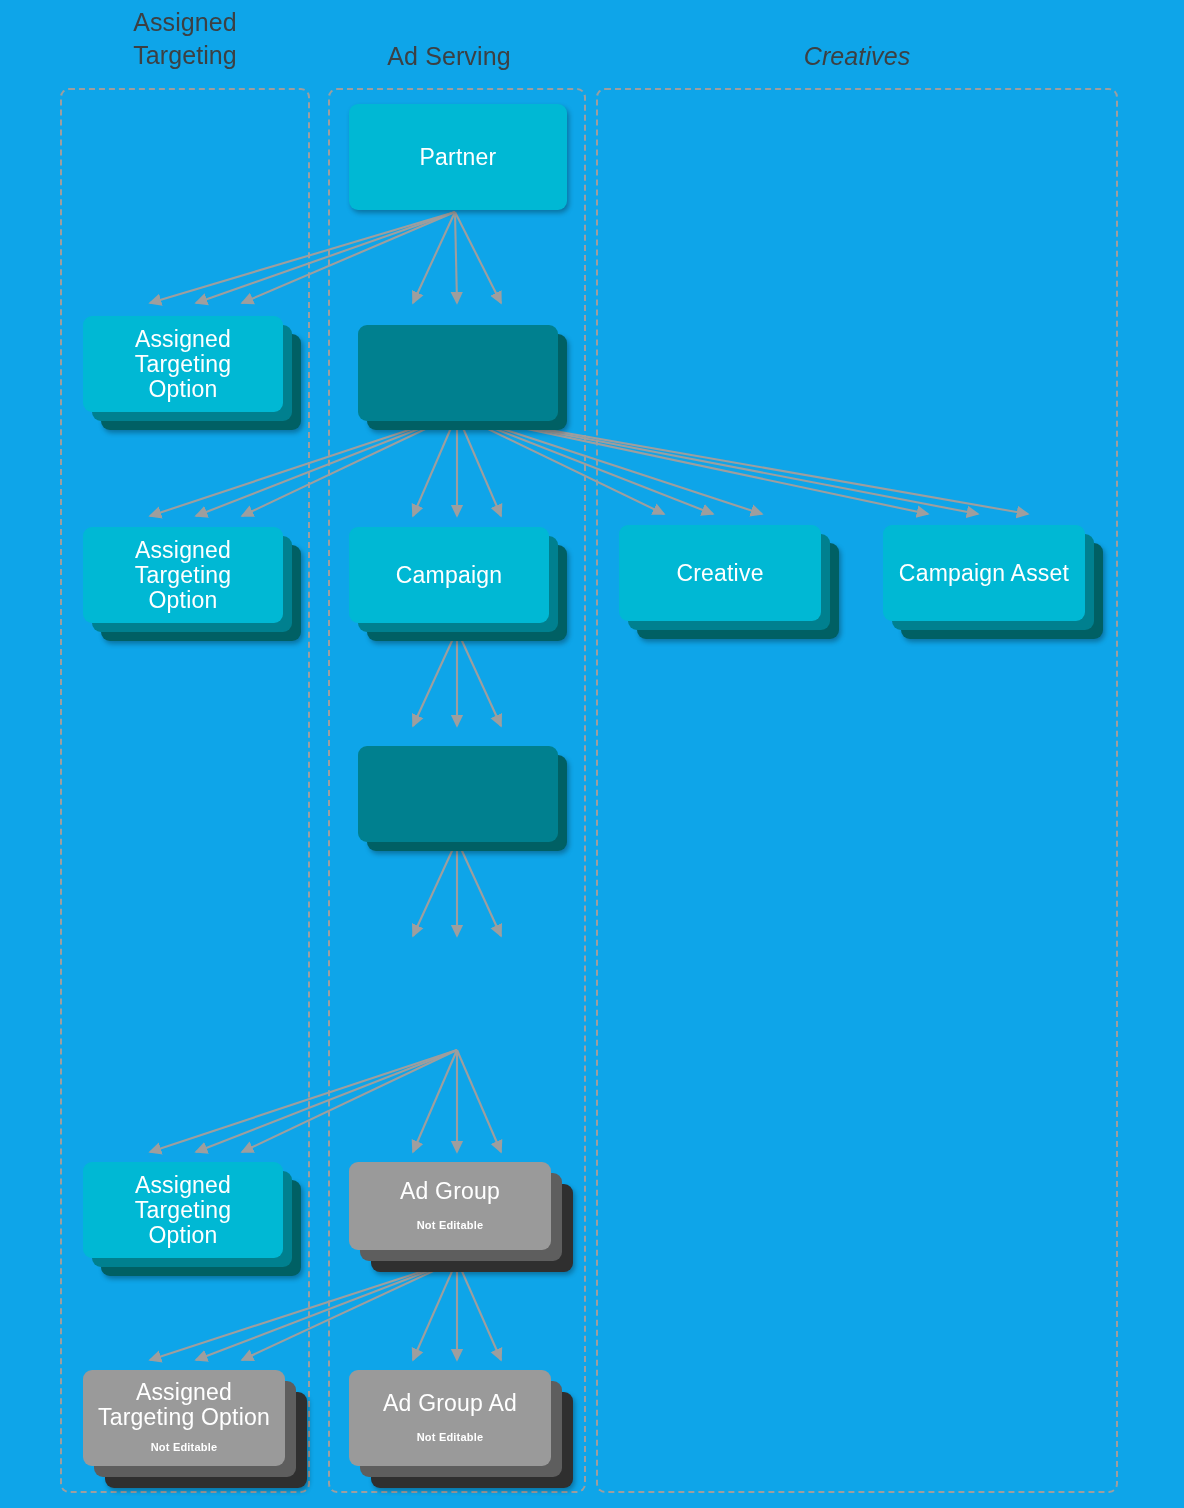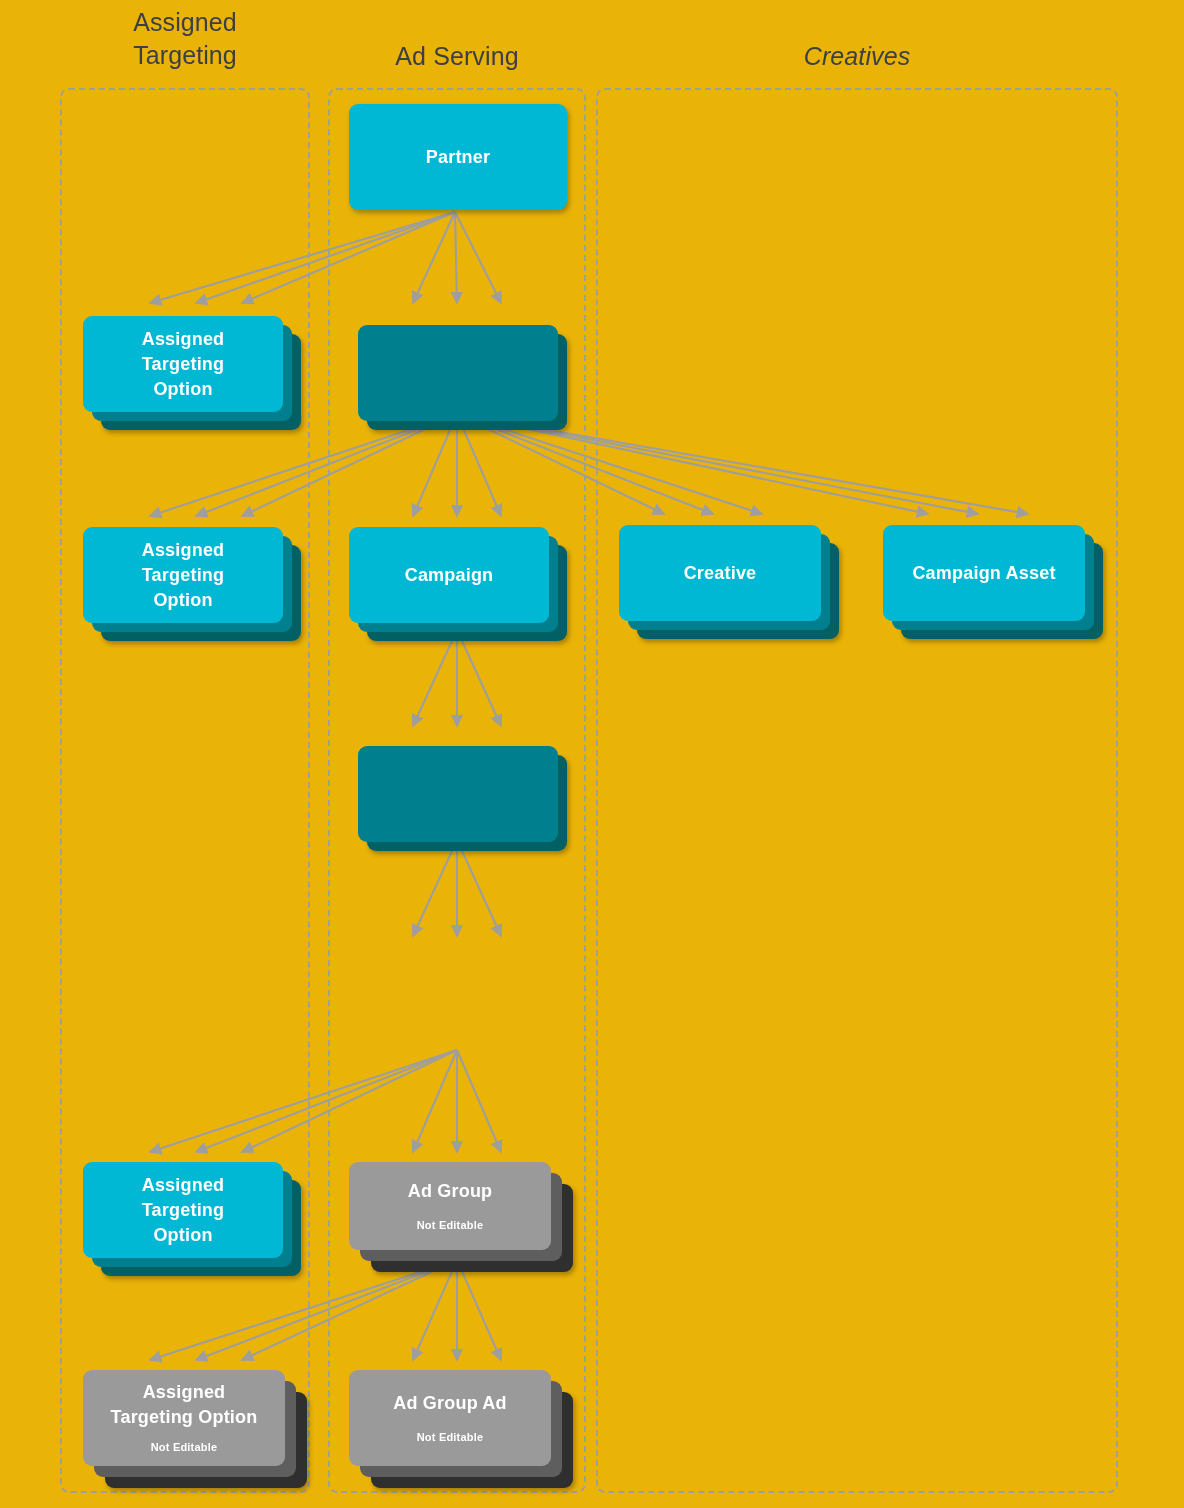--- a/index.html
+++ b/index.html
@@ -6,21 +6,21 @@
   * { box-sizing: border-box; }
   html, body {
     margin: 0; padding: 0;
     background: #ffffff;
     font-family: "Liberation Sans", sans-serif;
   }
   #canvas {
     position: relative;
     width: 1184px;
     height: 1508px;
-    background: #eab308;
+    background: #0ea5e9;
     overflow: hidden;
     padding-left: 23px;
   }
   
   .col-header {
     position: absolute;
     text-align: center;
     color: #3c4043;
     font-size: 25px;
     font-weight: 400;
@@ -61,22 +61,22 @@
   }
   .node.cyan .layer.front { background: #00b8d4; }
   .node.cyan .layer.mid   { background: #00808f; }
   .node.cyan .layer.back  { background: #006064; }
   .node.gray .layer.front { background: #9a9a9a; }
   .node.gray .layer.mid   { background: #5e5e5e; }
   .node.gray .layer.back  { background: #2f2f2f; }
 
   .node-title {
     color: #ffffff;
-    font-size: 18px;
-    font-weight: bold;
+    font-size: 23px;
+    font-weight: normal;
     line-height: 25px;
     letter-spacing: 0.2px;
     padding: 0 8px;
   }
   .node-sub {
     color: #ffffff;
     font-size: 11px;
     font-weight: bold;
     line-height: 18px;
     margin-top: 12px;
@@ -88,21 +88,21 @@
 </style>
 </head>
 <body>
 
 <div id="canvas">
 
   <div class="col-header" style="left:60px; top:6px; width:250px;">
     <div>Assigned</div>
     <div>Targeting</div>
   </div>
-  <div class="col-header" style="left:328px; top:40px; width:258px;">Ad Serving</div>
+  <div class="col-header" style="left:320px; top:40px; width:258px;">Ad Serving</div>
   <div class="col-header" style="left:596px; top:40px; width:522px;font-style:italic;">Creatives</div>
 
   <div class="col-frame" style="left:60px; top:88px; width:250px; height:1405px;"></div>
   <div class="col-frame" style="left:328px; top:88px; width:258px; height:1405px;"></div>
   <div class="col-frame" style="left:596px; top:88px; width:522px; height:1405px;"></div>
 
   <svg id="edges" viewBox="0 0 1184 1508" xmlns="http://www.w3.org/2000/svg">
     <defs>
       <marker id="ah" markerWidth="7" markerHeight="7" refX="5.4" refY="3.5" orient="auto" markerUnits="strokeWidth">
         <path d="M0,0.5 L6.2,3.5 L0,6.5 z" fill="#9e9e9e"></path>

